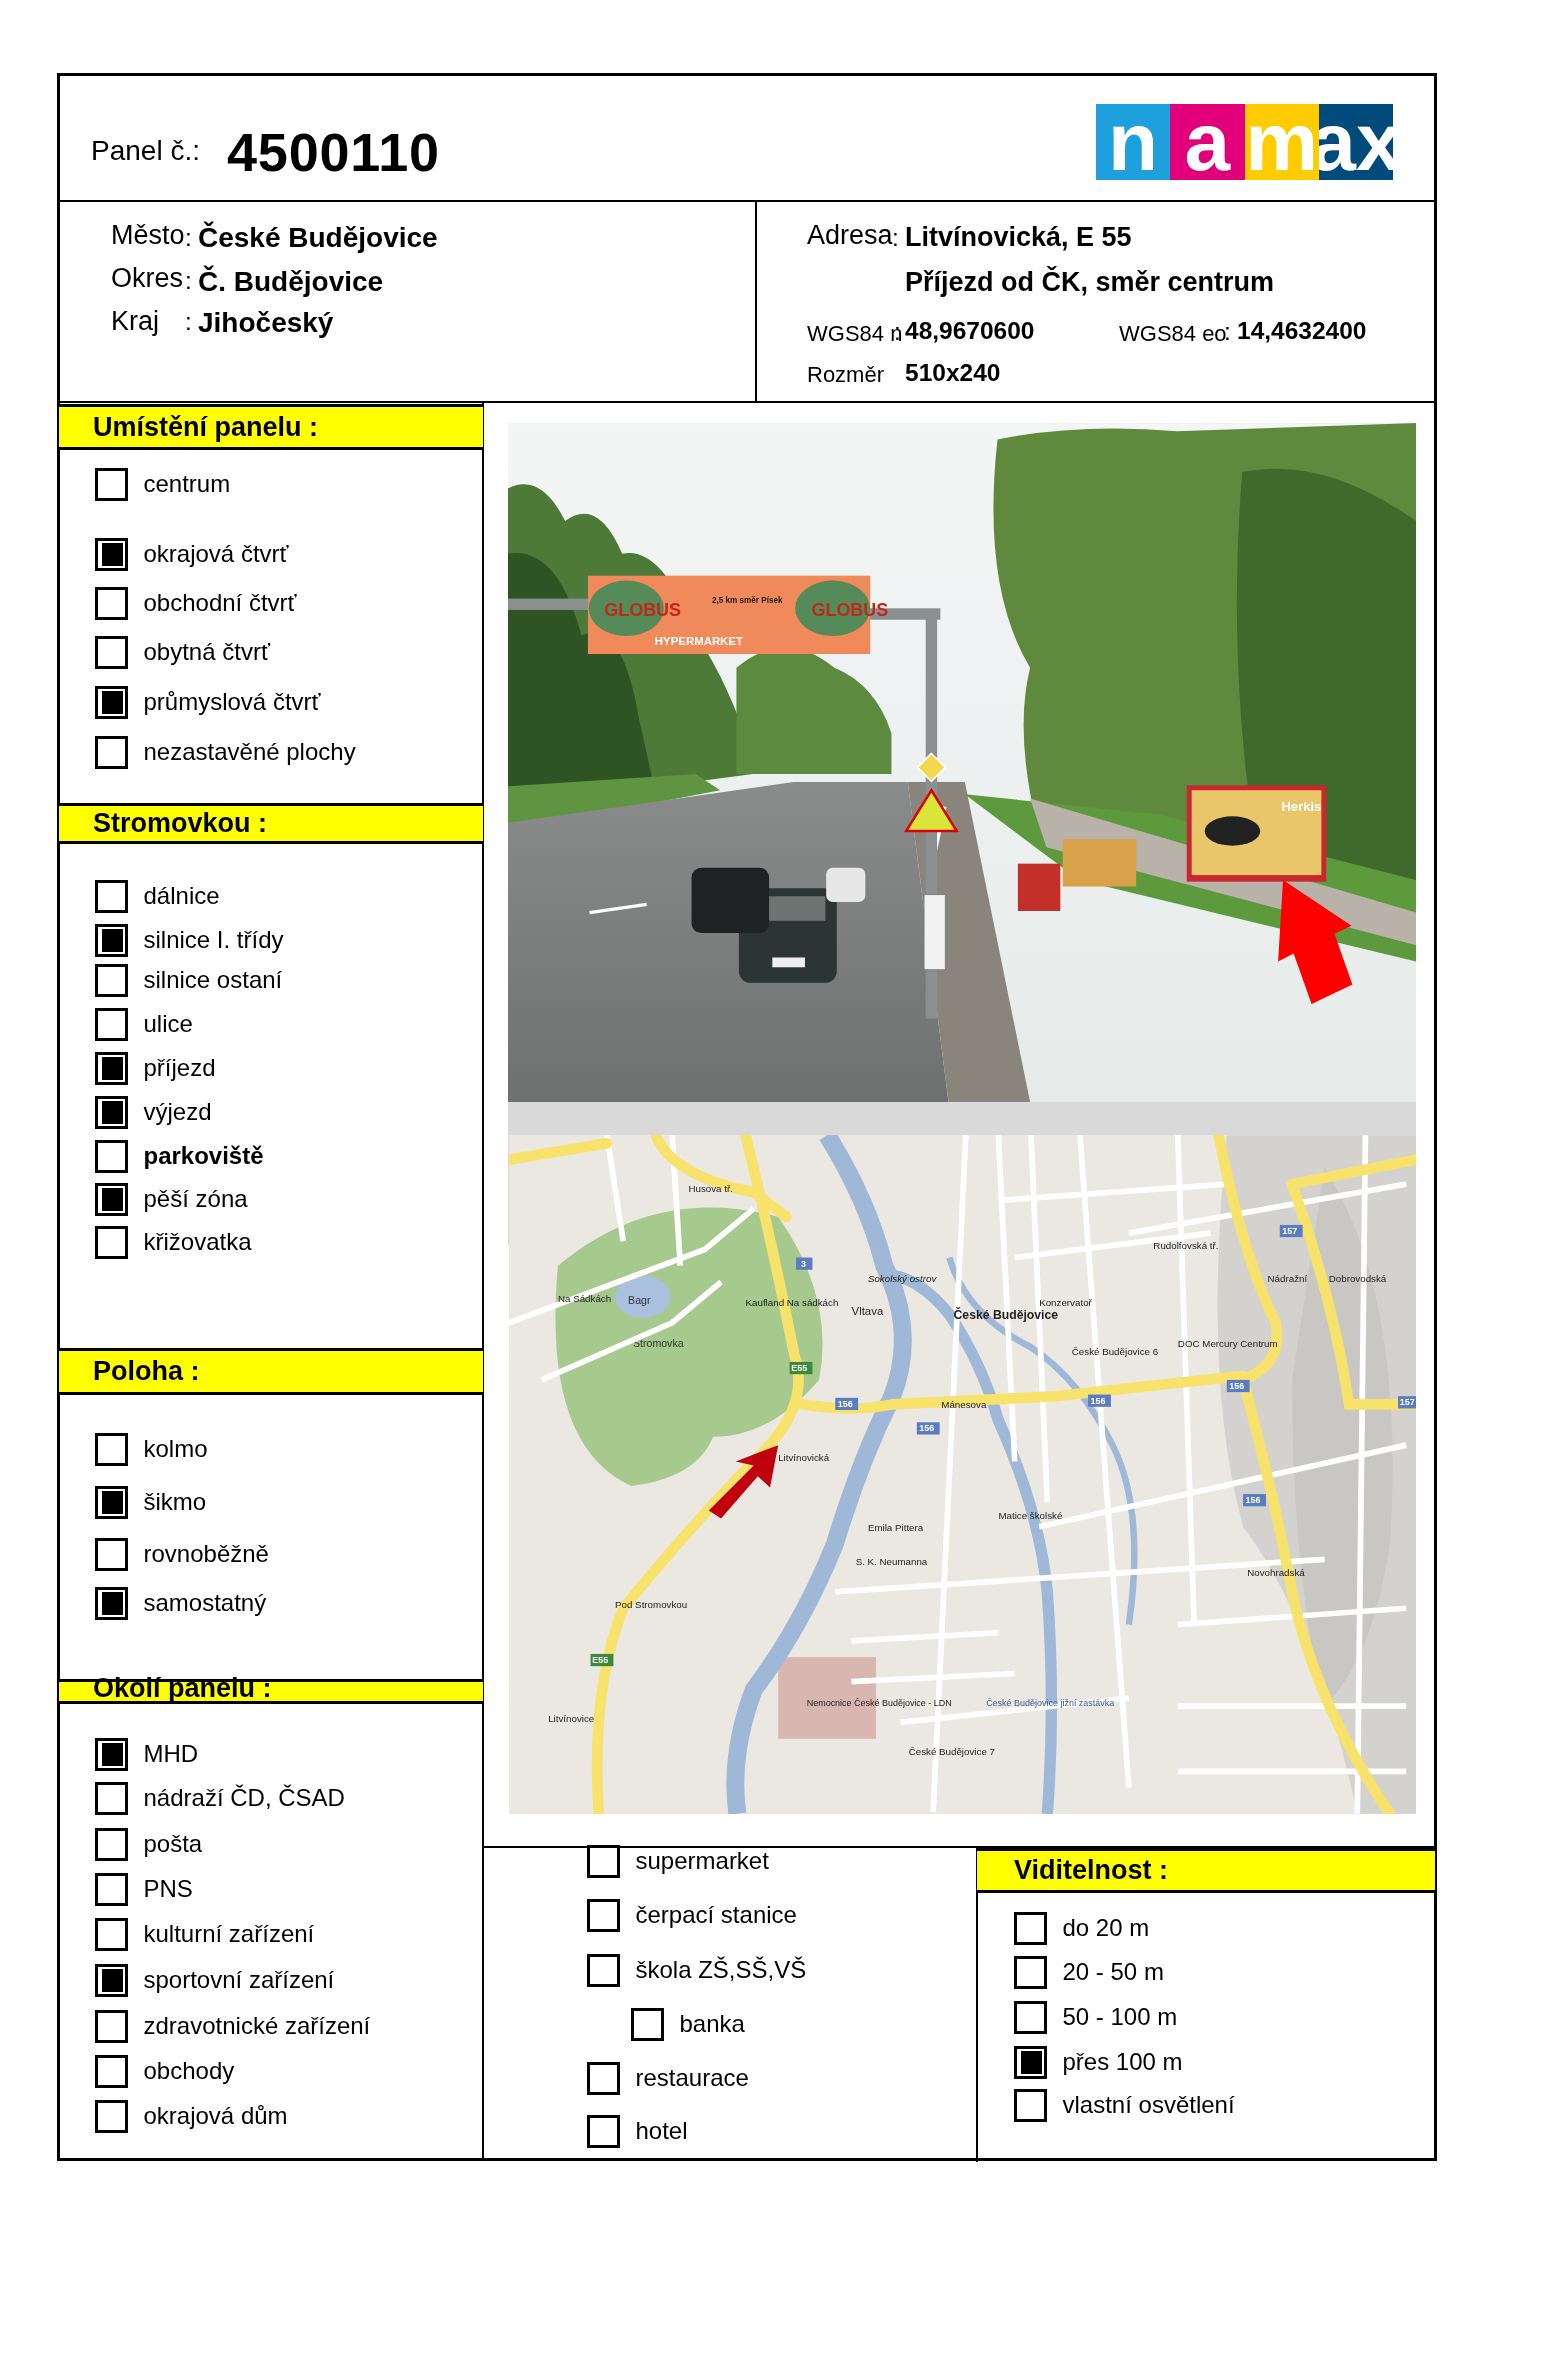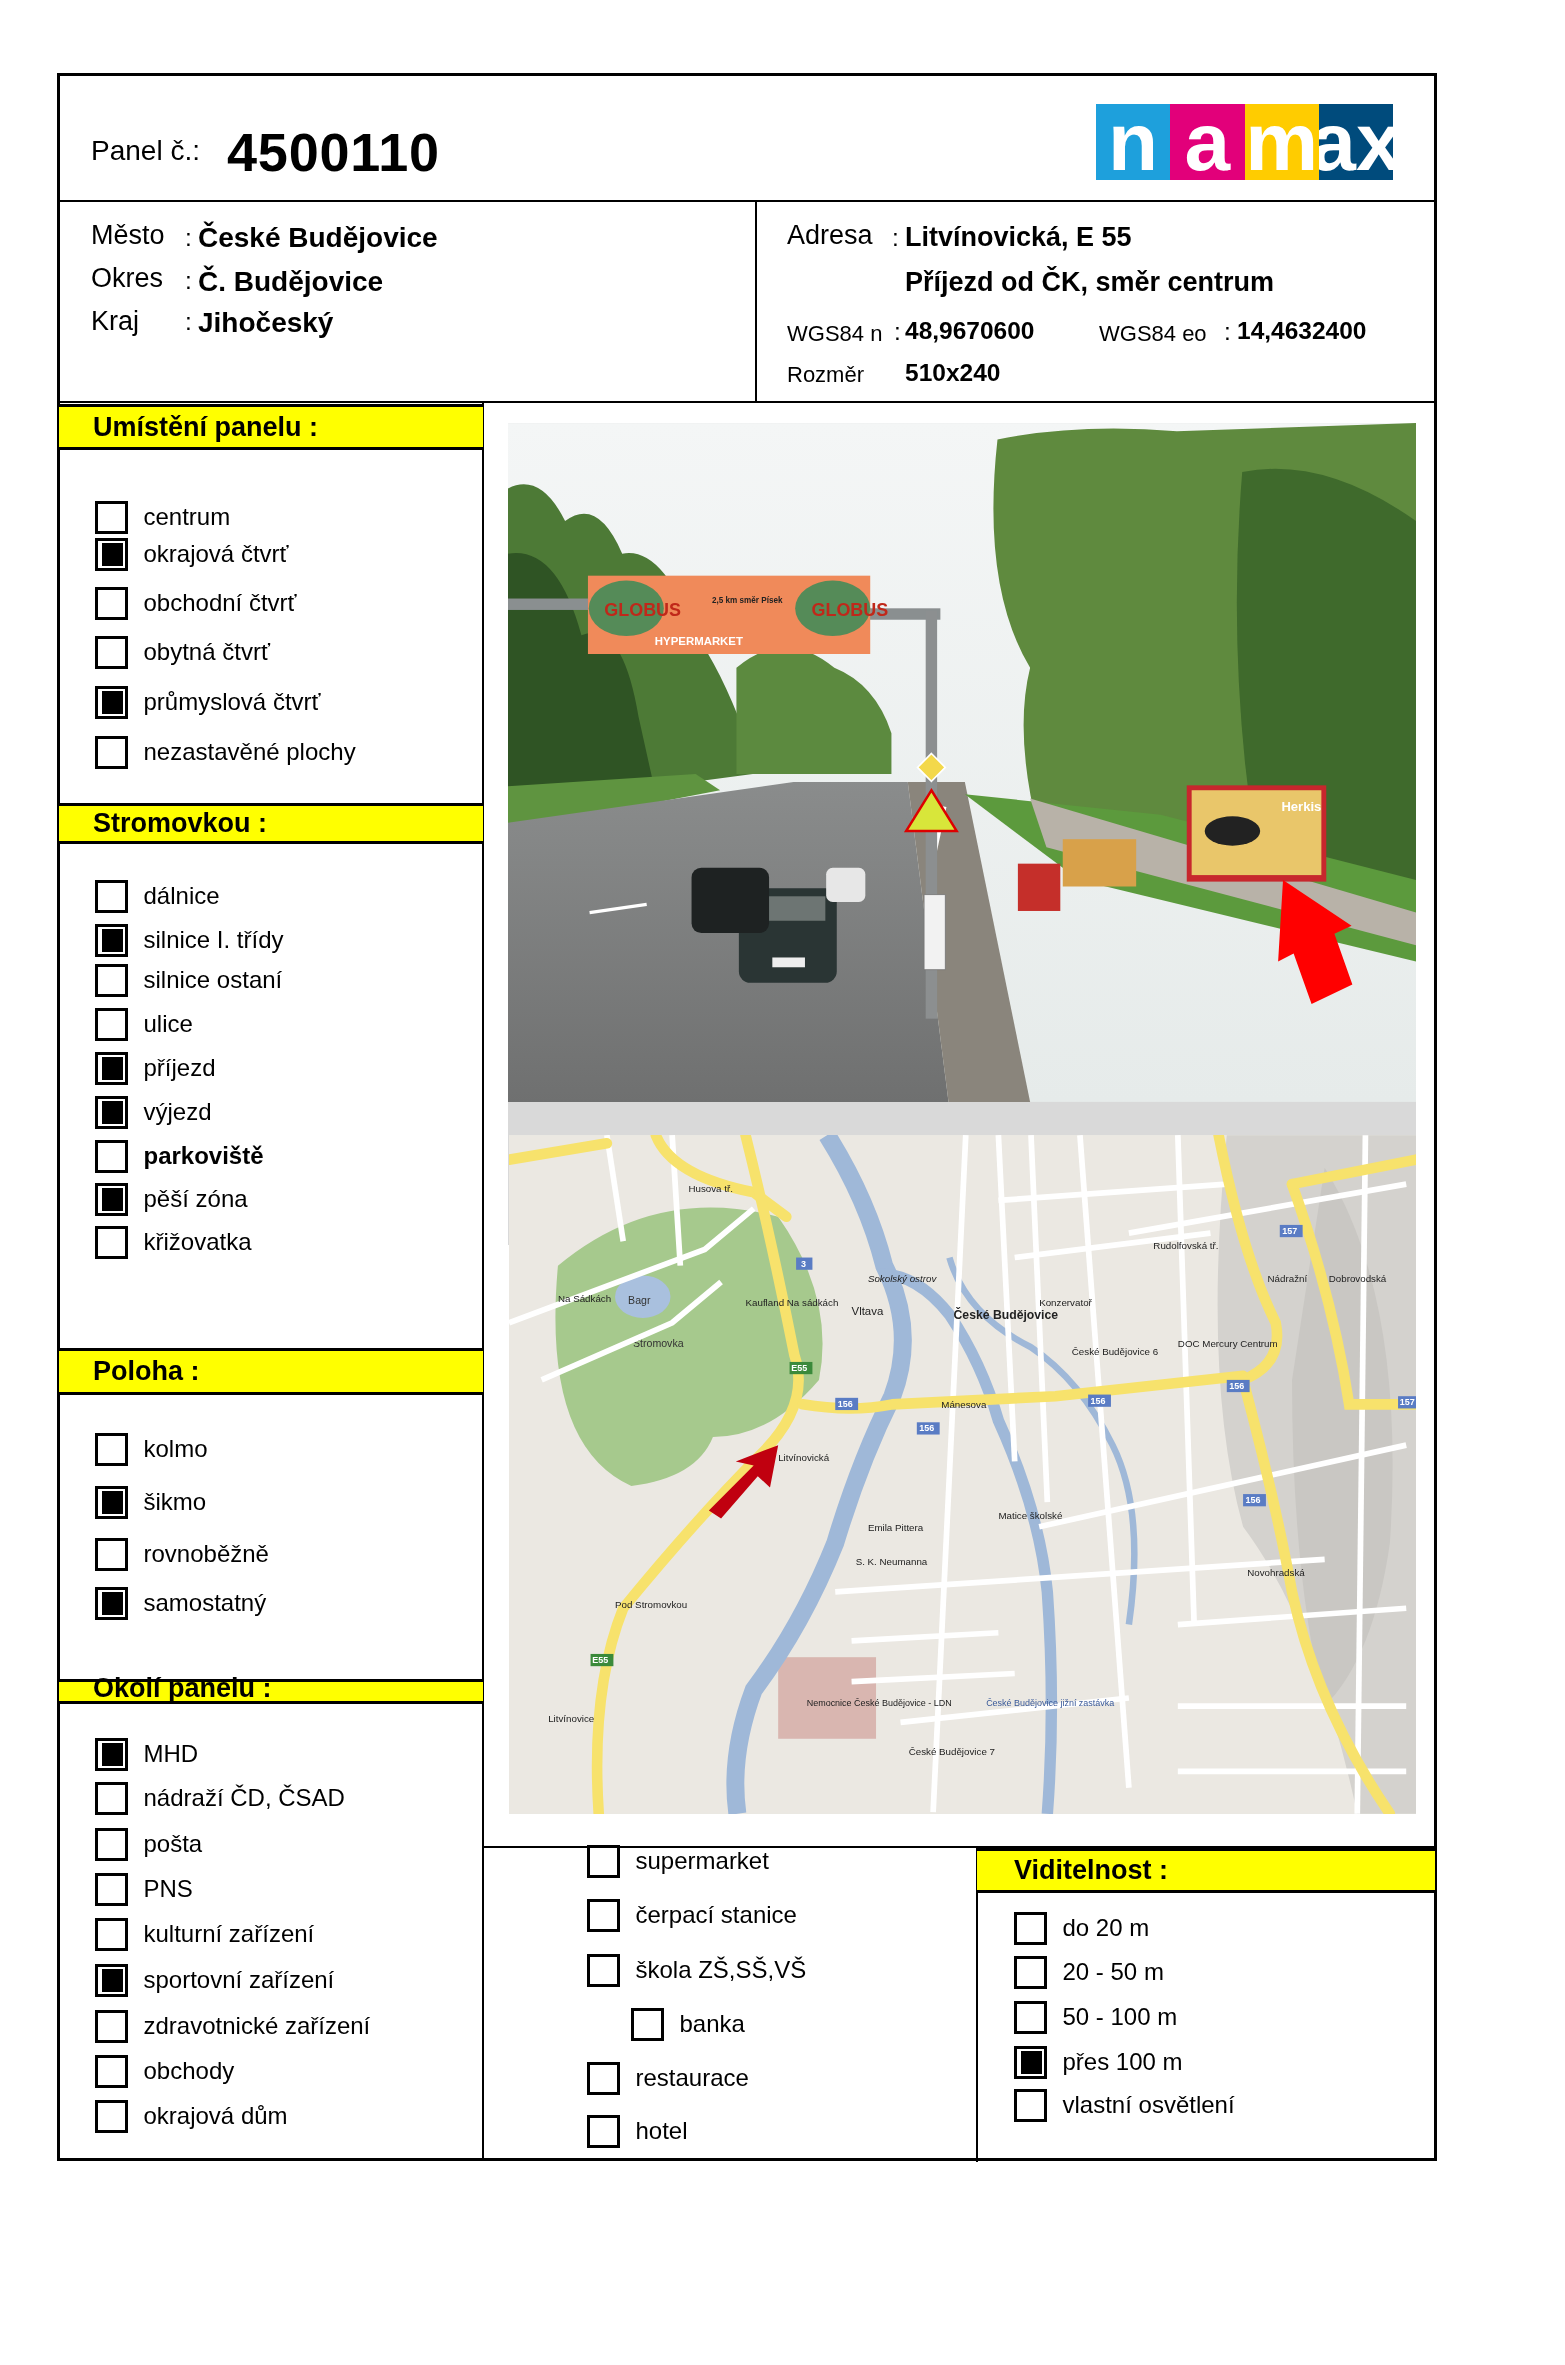--- a/index.html
+++ b/index.html
@@ -2,21 +2,21 @@
 <html style="font-size:13px"><head>
 <meta charset="utf-8">
 <style>
   html, body { margin:0; padding:0; background:#ffffff; }
   body { width:1565px; height:2366px; position:relative; overflow:hidden;
          font-family:"Liberation Sans", sans-serif; color:#000; }
   .abs { position:absolute; }
   .frame { left:57px; top:73px; width:1380px; height:2088px; border:3.3px solid #000; box-sizing:border-box; }
   .hline { position:absolute; height:0; border-top:2.4px solid #000; }
   .vline { position:absolute; width:0; border-left:2.4px solid #000; }
-  .lbl { position:absolute; font-size:27px; white-space:nowrap; }
+  .lbl { position:absolute; font-size:27px; white-space:nowrap;margin-left:20px; }
   .val { position:absolute; font-size:28px; font-weight:bold; white-space:nowrap; }
   .colon { position:absolute; font-size:24.5px; }
   .panel-no-label { left:91px; top:135px; font-size:28px; position:absolute; }
   .panel-no { left:227px; top:121px; font-size:54px; font-weight:bold; position:absolute; letter-spacing:0.8px; }
   .logo { left:1096px; top:104px; width:297px; height:76px; display:flex; position:absolute; }
   .logo .blk { flex:1; height:100%; display:flex; align-items:center; justify-content:center;
                color:#fff; font-weight:bold; font-size:82px; line-height:1; overflow:hidden; }
   .sec-head { position:absolute; background:#ffff00; border-top:3.3px solid #000; border-bottom:3.3px solid #000;
               box-sizing:border-box; font-weight:bold; font-size:27px; padding-left:34px;
               display:flex; align-items:center; }
@@ -84,21 +84,21 @@
 <span class="val" style="left:905px; top:359px; font-size:24.5px;">510x240</span>
 
 <div class="hline" style="left:57px; top:401px; width:1380px;"></div>
 
 <div class="vline" style="left:482px; top:401px; height:1760px;"></div>
 
 <div class="sec-head" style="left:59px; top:404px; width:424px; height:46px;">
     <span>Umístění panelu :</span>
   </div>
 <div id="list-umisteni">
-    <div class="cb-row" style="left: 95px; top: 500px;">
+    <div class="cb-row" style="left: 95px; top: 467px;">
       <div class="cb"></div>
       <span class="cb-label">centrum</span>
     </div>
     <div class="cb-row" style="left: 95px; top: 537px;">
       <div class="cb checked"></div>
       <span class="cb-label">okrajová čtvrť</span>
     </div>
     <div class="cb-row" style="left: 95px; top: 586px;">
       <div class="cb"></div>
       <span class="cb-label">obchodní čtvrť</span>

